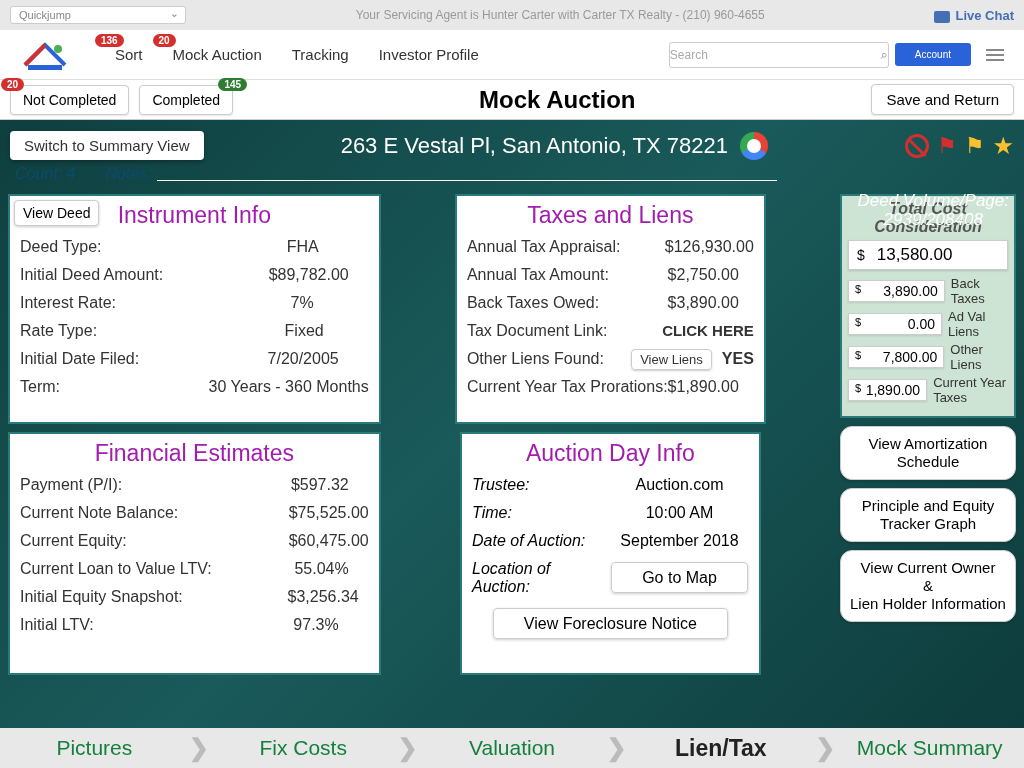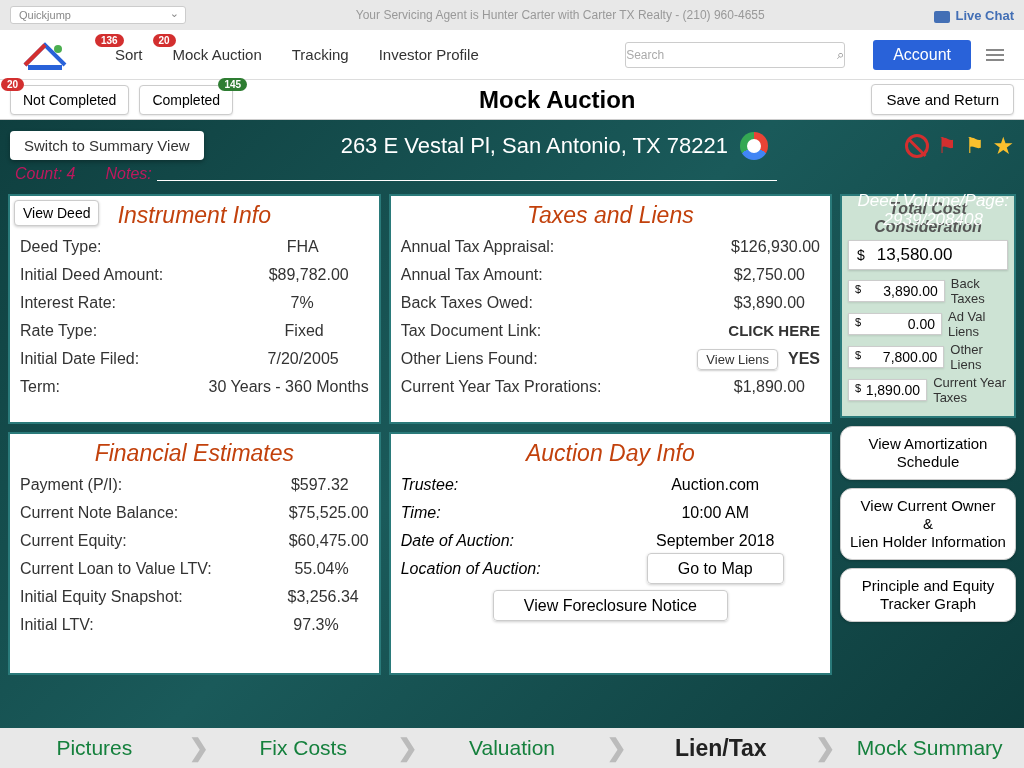--- a/index.html
+++ b/index.html
@@ -11,21 +11,21 @@
 .livechat { color: #436fb5; font-size: 13px; font-weight: 700; display: flex; align-items: flex-end; gap: 5px; }
 .livechat-icon { width: 16px; height: 12px; background: #436fb5; border-radius: 2px; }
 
 .navbar { background: #fff; height: 50px; display: flex; align-items: center; padding: 0 20px; border-bottom: 1px solid #ddd; }
 .logo { width: 50px; height: 40px; position: relative; margin-right: 30px; }
 .logo-svg { width: 100%; height: 100%; }
 .nav-item { font-size: 15px; color: #333; padding: 0 15px; position: relative; cursor: pointer; }
 .badge { position: absolute; top: -12px; left: -5px; background: #d32f2f; color: #fff; border-radius: 10px; font-size: 10px; padding: 1px 6px; font-weight: bold; }
 .search-box { margin-left: auto; border: 1px solid #ccc; border-radius: 3px; padding: 4px 0; width: 220px; font-size: 12px; color: #aaa; display: flex; align-items: center; }
 .search-icon { margin-left: auto; color: #888; font-size: 13px; }
-.account-btn { background: #2962d9; color: #fff; padding: 6px 20px; border-radius: 3px; font-size: 16px; margin-left: 28px; }
+.account-btn { background: #2962d9; color: #fff; padding: 6px 20px; border-radius: 3px; font-size: 10px; margin-left: 6px; }
 .hamburger { margin-left: 15px; display: flex; flex-direction: column; gap: 3px; }
 .hamburger span { width: 18px; height: 2px; background: #888; }
 
 .statusbar { background: #fff; height: 40px; display: flex; align-items: center; padding: 0 10px; border-bottom: 1px solid #ccc; }
 .status-btn { background: #fff; border: 1px solid #ccc; border-radius: 4px; padding: 6px 12px; font-size: 14px; position: relative; margin-right: 10px; box-shadow: 0 1px 2px rgba(0,0,0,0.1); }
 .status-badge { position: absolute; top: -8px; left: -10px; border-radius: 10px; font-size: 10px; padding: 1px 6px; font-weight: bold; color: #fff; }
 .red-badge { background: #d32f2f; }
 .green-badge { background: #2e7d32; left: auto; right: -15px; }
 .page-title { flex: 1; text-align: center; font-size: 24px; font-weight: bold; }
 .save-btn { background: #fff; border: 1px solid #ccc; border-radius: 4px; padding: 6px 14px; font-size: 15px; box-shadow: 0 1px 2px rgba(0,0,0,0.1); }
@@ -36,33 +36,33 @@
 .chrome-icon { width: 28px; height: 28px; border-radius: 50%; background: conic-gradient(#ea4335 0 120deg, #4285f4 120deg 240deg, #34a853 240deg 360deg); position: relative; }
 .chrome-icon::after { content: ""; position: absolute; top: 7px; left: 7px; width: 14px; height: 14px; border-radius: 50%; background: #fff; }
 .addr-icons { display: flex; gap: 8px; align-items: center; }
 .no-icon { width: 24px; height: 24px; border: 3px solid #d32f2f; border-radius: 50%; position: relative; }
 .no-icon::after { content: ""; position: absolute; width: 24px; height: 3px; background: #d32f2f; transform: rotate(45deg); top: 9px; left: -3px; }
 .flag { font-size: 22px; }
 .flag-red { color: #d32f2f; }
 .flag-yellow { color: #fbc02d; }
 .star { color: #fbc02d; font-size: 24px; }
 
-.notesbar { height: 28px; display: flex; align-items: center; padding: 0 15px; color: #be185d; font-size: 16px; }
+.notesbar { height: 28px; display: flex; align-items: center; padding: 0 15px; color: #0c4a6e; font-size: 16px; }
 .count { margin-right: 30px; font-style: italic;}
 .notes-label { font-style: italic; }
 .notes-line { flex: 1; border-bottom: 1px solid #fff; margin-left: 5px; height: 14px; max-width: 620px;}
 .deed-vol { margin-left: auto; text-align: center; font-style: italic; font-size: 17px; line-height: 1.1; position: absolute; right: 15px; top: 192px; color: #fff;}
 
 .main { display: flex; padding: 6px 8px 0 8px; gap: 8px; }
 .left-col { width: 375px; display: flex; flex-direction: column; gap: 8px; }
-.mid-col { width: 446px; display: flex; flex-direction: column; gap: 8px; }
+.mid-col { width: 446px; display: flex; flex-direction: column; gap: 8px; align-items: center; }
 .right-col { flex: 1; display: flex; flex-direction: column; gap: 8px; }
 
 .panel { background: #fff; border: 2px solid #2a7a7a; padding: 6px 10px 10px 10px; }
-.panel-title { font-size: 23px; font-style: italic; text-align: center; color: #c2410c; margin-bottom: 4px; }
+.panel-title { font-size: 23px; text-align: center; color: #a21caf; margin-bottom: 4px; }
 .view-deed-btn { position: absolute; background: #fff; border: 1px solid #ccc; border-radius: 4px; padding: 4px 8px; font-size: 14px; box-shadow: 0 1px 3px rgba(0,0,0,0.2); margin-top: -2px; margin-left: -6px;}
 .row { display: flex; justify-content: space-between; font-size: 16px; color: #333; padding: 5px 0; }
 .row .label { }
 .row .value { text-align: right; }
 .small-btn { background: #fff; border: 1px solid #ccc; border-radius: 4px; padding: 2px 8px; font-size: 13px; box-shadow: 0 1px 2px rgba(0,0,0,0.2); }
 .click-here { font-weight: bold; font-size: 15px;}
 .yes-val { font-weight: bold; font-size: 16px; margin-left: 10px;}
 
 .user-panel { background: #cde3d4; border: 2px solid #2a7a7a; padding: 4px 6px 8px 6px; }
 .user-title { font-size: 23px; font-style: italic; text-align: center; color: #555; }
@@ -299,24 +299,24 @@
         </div>
       <div class="urow">
           <span class="inp">
             <span class="dollar">$</span>
             <span class="val">1,890.00</span>
           </span>
           <span class="ulabel">Current Year Taxes</span>
         </div>
     </div>
     <div class="side-btn">View Amortization Schedule</div>
+    <div class="side-btn">Principle and Equity Tracker Graph</div>
     <div class="side-btn" style="white-space:pre-line">View Current Owner
 &amp;
 Lien Holder Information</div>
-    <div class="side-btn">Principle and Equity Tracker Graph</div>
   </div>
 </div>
 
 <div class="bottom-tabs">
   <div class="tab">Pictures</div>
   <span class="chevron">❯</span>
   <div class="tab">Fix Costs</div>
   <span class="chevron">❯</span>
   <div class="tab">Valuation</div>
   <span class="chevron">❯</span>

